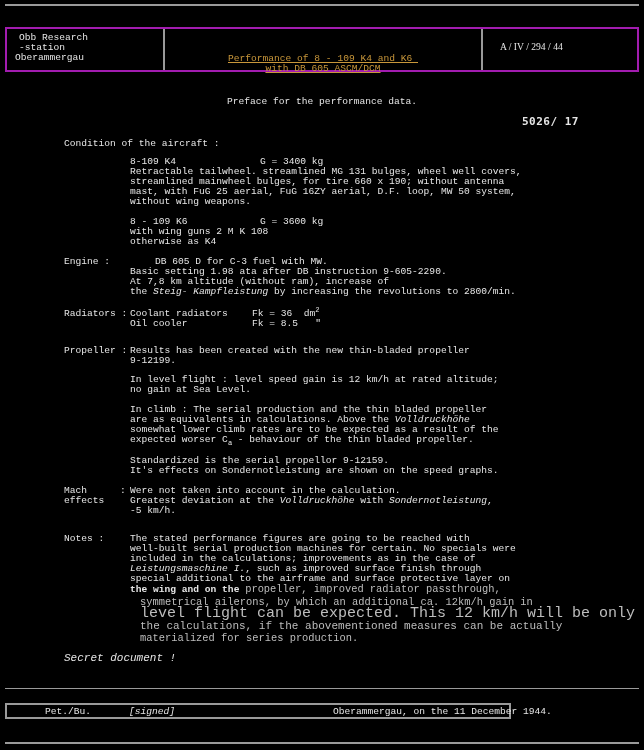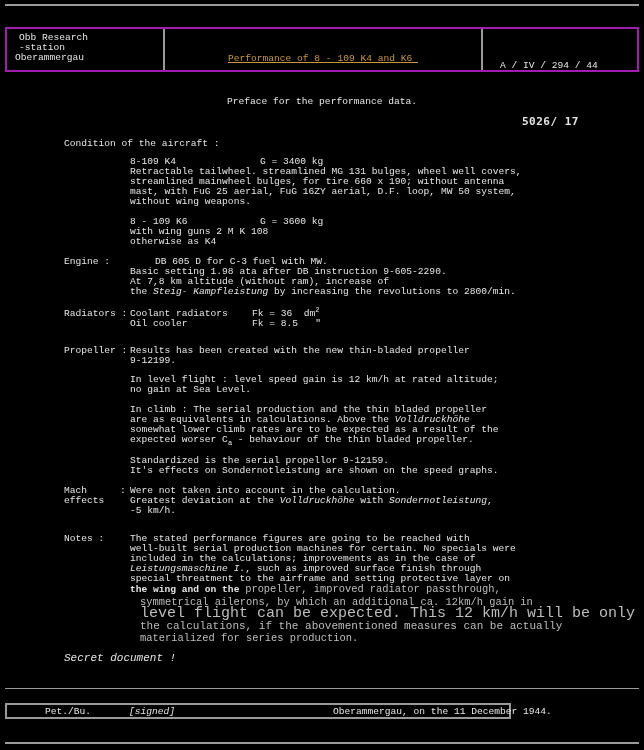--- a/index.html
+++ b/index.html
@@ -10,21 +10,21 @@
     font-size: 9.6px; line-height: 10px;
   }
   .rule { position: absolute; left: 5px; right: 5px; height: 2px; background: #9a9a9a; }
   .header-box {
     position: absolute; left: 5px; top: 27px; width: 634px; height: 45px;
     border: 2px solid #a21caf; box-sizing: border-box; display: flex;
   }
   .hcell { box-sizing: border-box; height: 100%; position: relative; }
   .hcell.c1 { width: 158px; border-right: 2px solid #9a9a9a; padding: 4px 0 0 8px; }
   .hcell.c2 { width: 318px; border-right: 2px solid #9a9a9a; text-align: center; padding-top: 25px; }
-  .hcell.c3 { flex: 1; padding: 32px 0 0 17px; }
+  .hcell.c3 { flex: 1; padding: 13px 0 0 17px; font-family: Liberation Serif, serif; }
   .org-line { white-space: pre; display: block; }
   .title-link { color: #c9973a; text-decoration: underline; white-space: pre; display: block; cursor: pointer; }
   .ref { white-space: pre; }
   .preface { position: absolute; top: 97px; left: 0; width: 644px; text-align: center; }
   .docnum { position: absolute; top: 117px; left: 522px; font-weight: bold; font-size: 11px; font-family: "DejaVu Sans Mono", monospace; letter-spacing: 0.5px; }
   .content { position: absolute; left: 64px; top: 0; width: 560px; }
   .line { position: absolute; white-space: pre; left: 0; }
   .ind { left: 66px; }
   .ind2 { left: 76px; }
   .label { position: absolute; white-space: pre; left: 0; }
@@ -45,20 +45,21 @@
 <div class="rule" style="top:4px;"></div>
 
 <div class="header-box">
   <div class="hcell c1">
     <span class="org-line" style="padding-left:4px;">Obb Research</span>
     <span class="org-line" style="padding-left:4px;">-station</span>
     <span class="org-line">Oberammergau</span>
   </div>
   <div class="hcell c2">
     <span class="title-link">Performance of 8 - 109 K4 and K6 </span>
+    <span class="title-link">with DB 605 ASCM/DCM</span>
   </div>
   <div class="hcell c3">
     <span class="ref">A / IV / 294 / 44</span>
   </div>
 </div>
 
 <div class="preface">Preface for the performance data.</div>
 <div class="docnum">5026/ 17</div>
 
 <div class="content">
@@ -106,21 +107,21 @@
   <div class="line" style="top:486px; left:56px;">:</div>
   <div class="line ind" style="top:486px;">Were not taken into account in the calculation.</div>
   <div class="line ind" style="top:496px;"><span>Greatest deviation at the </span><span class="it">Volldruckhöhe</span><span> with </span><span class="it">Sondernotleistung</span><span>,</span></div>
   <div class="line ind" style="top:506px;">-5 km/h.</div>
 
   <div class="label" style="top:534px;">Notes :</div>
   <div class="line ind" style="top:534px;">The stated performance figures are going to be reached with</div>
   <div class="line ind" style="top:544px;">well-built serial production machines for certain. No specials were</div>
   <div class="line ind" style="top:554px;">included in the calculations; improvements as in the case of</div>
   <div class="line ind" style="top:564px;"><span class="it">Leistungsmaschine I.</span><span>, such as improved surface finish through</span></div>
-  <div class="line ind" style="top:574px;">special threatment to the airframe and setting protective layer on</div>
+  <div class="line ind" style="top:574px;">special additional to the airframe and surface protective layer on</div>
   <div class="line ind" style="top:584px;"><span style="font-weight:bold;">the wing and on the </span><span class="faded" style="font-size:10.4px;">propeller, improved radiator passthrough,</span></div>
   <div class="line ind2 faded" style="top:596px; font-size:10.4px; line-height:12px;">symmetrical ailerons, by which an additional ca. 12km/h gain in</div>
   <div class="line ind2 faded" style="top:608px; font-size:15px; line-height:12px;">level flight can be expected. This 12 km/h will be only added to</div>
   <div class="line ind2 faded" style="top:620px; font-size:11px; line-height:12px;">the calculations, if the abovementioned measures can be actually</div>
   <div class="line ind2 faded" style="top:632px; font-size:10.4px; line-height:12px;">materialized for series production.</div>
 </div>
 
 <div class="secret">Secret document !</div>
 
 <div class="rule" style="top:688px; height:1px;"></div>

